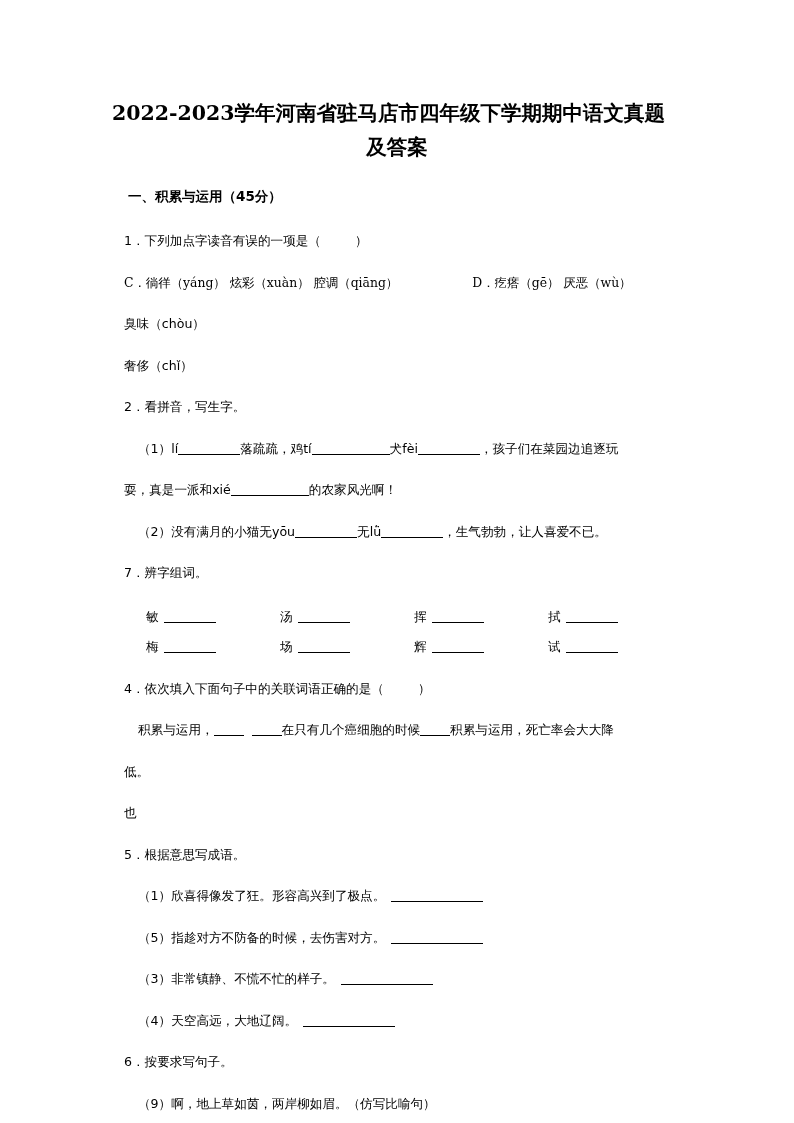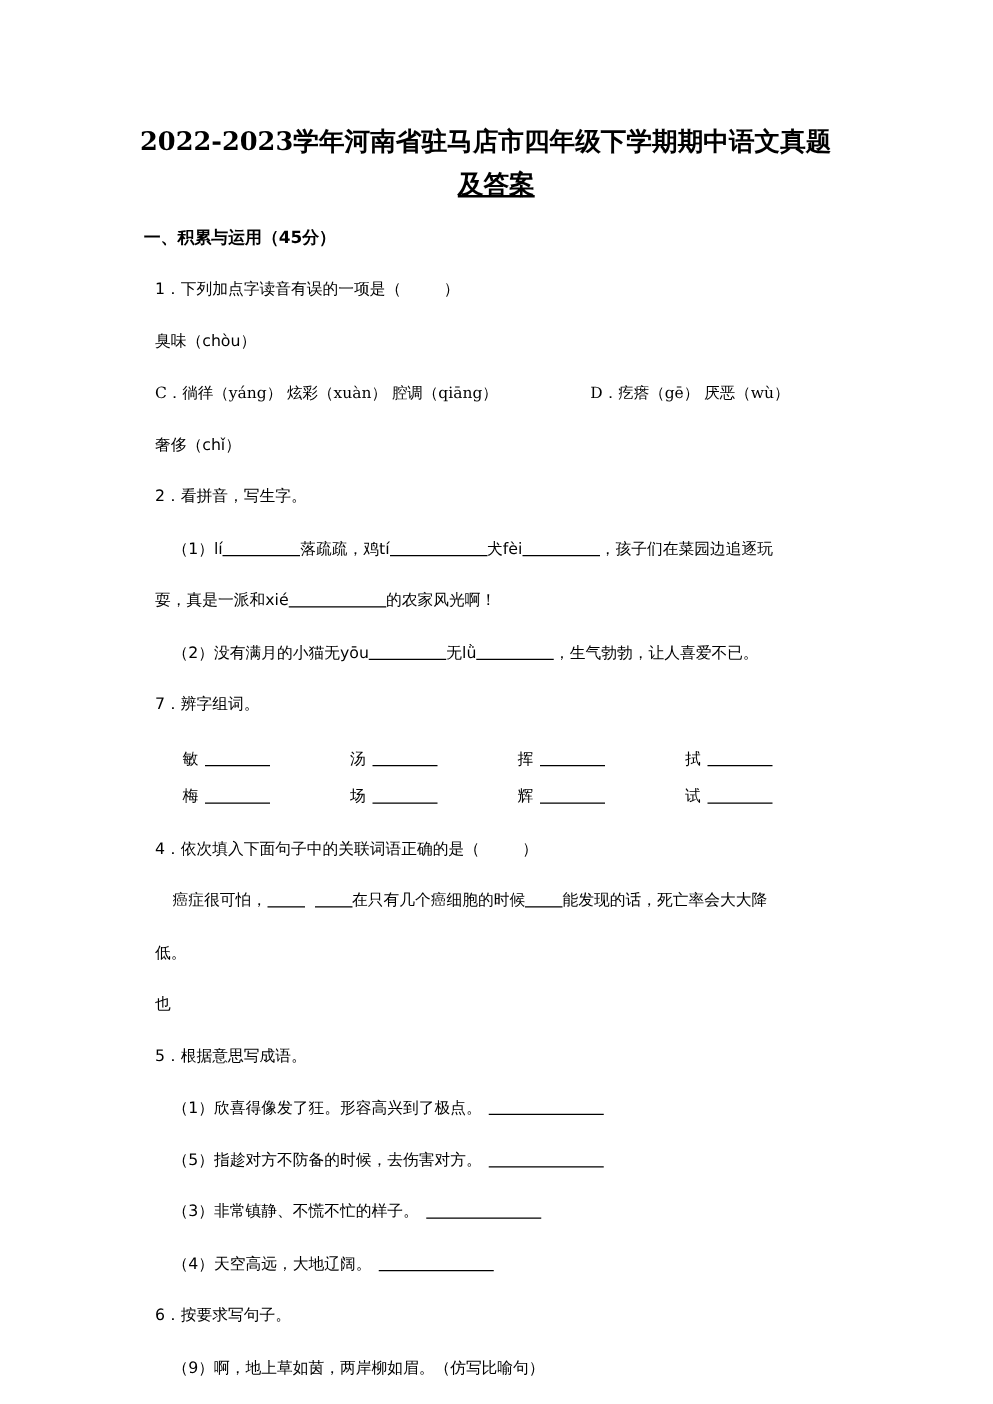--- a/index.html
+++ b/index.html
@@ -34,29 +34,29 @@
   .doc-title {
     font-family: "DejaVu Serif", "Liberation Serif", serif;
     font-size: 20.5px;
     font-weight: bold;
     line-height: 34px;
     text-align: center;
     letter-spacing: 0px;
     margin: 0 0 10px 0;
   }
   .doc-title .line1 { display: block; text-align: left; }
-  .doc-title .line2 { display: block; text-align: center; text-decoration: underline; }
+  .doc-title .line2 { display: block; text-align: center; }
 
   
   .section-heading {
     font-family: "DejaVu Sans", "Liberation Sans", sans-serif;
     font-size: 13.5px;
     font-weight: bold;
     line-height: 28px;
-    margin: 3px;
+    margin: 16px;
     padding-top: 2px;
   }
 
   
   .q {
     font-family: "DejaVu Sans", "Liberation Sans", sans-serif;
     font-size: 12.6px;
     line-height: 29.5px;
     margin: 12px;
   }
@@ -128,25 +128,25 @@
       <span class="line1">2022-2023学年河南省驻马店市四年级下学期期中语文真题</span>
       <span class="line2">及答案</span>
     </div>
 
     <div class="section-heading">一、积累与运用（45分）</div>
 
     <div class="q q-stem">
       <span>1．下列加点字读音有误的一项是（</span><span class="paren-blank"></span><span>）</span>
     </div>
 
-    <div class="q">臭味（chòu）</div>
-
     <div class="q opts">
       <span class="opt-label">C．徜徉（yáng）  炫彩（xuàn）  腔调（qiāng）</span><span class="opt-gap-lg"></span><span class="opt-label">D．</span><span class="opt-label">疙瘩（gē）  厌恶（wù）</span>
     </div>
+
+    <div class="q">臭味（chòu）</div>
     <div class="q">奢侈（chǐ）</div>
 
     <div class="q">2．看拼音，写生字。</div>
 
     <div class="q indent1">
       <span>（1）lí</span><span class="blk blk-m"></span><span>落疏疏，鸡tí</span><span class="blk blk-l"></span><span>犬fèi</span><span class="blk blk-m"></span><span>，孩子们在菜园边追逐玩</span>
     </div>
     <div class="q">
       <span>耍，真是一派和xié</span><span class="blk blk-l"></span><span>的农家风光啊！</span>
     </div>
@@ -167,21 +167,21 @@
       <div class="cw-cell"><span class="ch">场</span><span class="blk blk-s"></span></div>
       <div class="cw-cell"><span class="ch">辉</span><span class="blk blk-s"></span></div>
       <div class="cw-cell"><span class="ch">试</span><span class="blk blk-s"></span></div>
     </div>
 
     <div class="q">
       <span>4．依次填入下面句子中的关联词语正确的是（</span><span class="paren-blank"></span><span>）</span>
     </div>
 
     <div class="q indent1">
-      <span>癌症很可怕，</span><span class="blk blk-xs"></span><span style="display:inline-block;width:8px;"></span><span class="blk blk-xs"></span><span>在只有几个癌细胞的时候</span><span class="blk blk-xs"></span><span>能发现的话，死亡率会大大降</span>
+      <span>积累与运用，</span><span class="blk blk-xs"></span><span style="display:inline-block;width:8px;"></span><span class="blk blk-xs"></span><span>在只有几个癌细胞的时候</span><span class="blk blk-xs"></span><span>积累与运用，死亡率会大大降</span>
     </div>
     <div class="q">低。</div>
 
     <div class="q">也</div>
 
     <div class="q">5．根据意思写成语。</div>
 
     <div class="q indent1">
       <span>（1）欣喜得像发了狂。形容高兴到了极点。</span><span style="display:inline-block;width:6px;"></span><span class="blk blk-xl"></span>
     </div>

